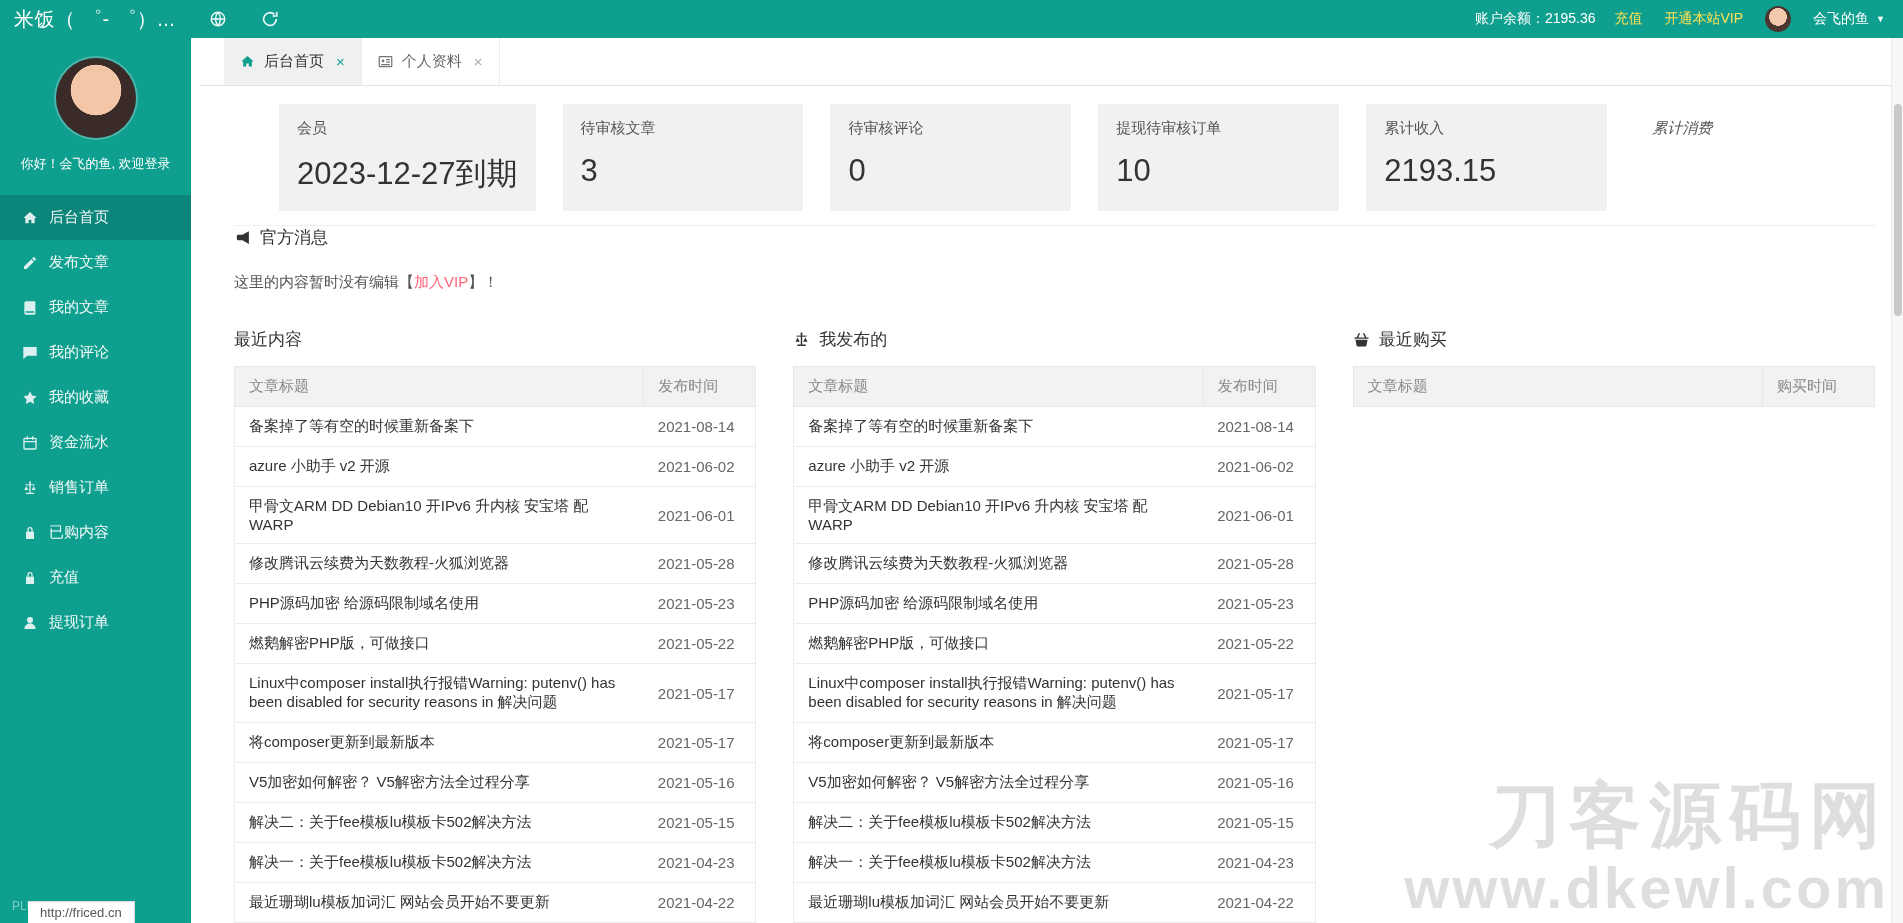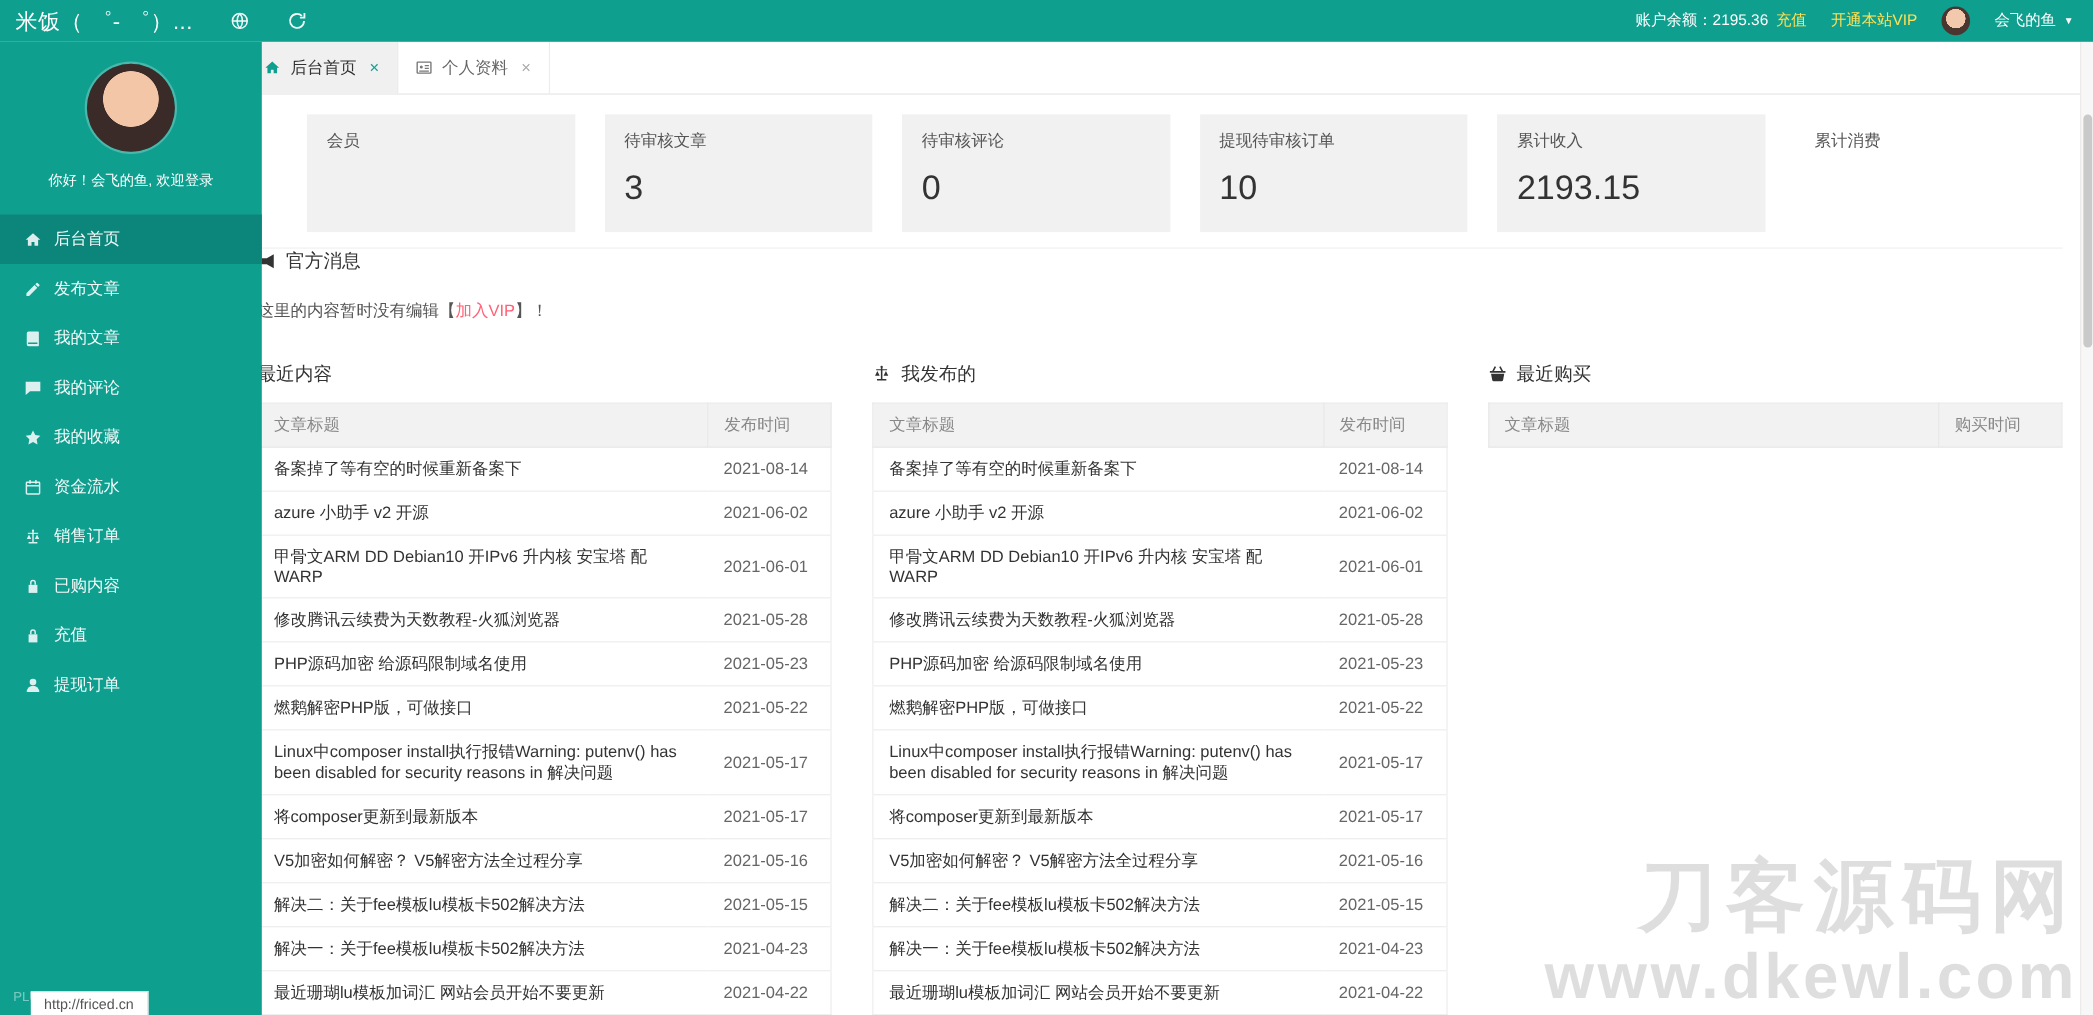--- a/index.html
+++ b/index.html
@@ -9,29 +9,29 @@
 
   
   .topbar{position:absolute;top:0;left:0;right:0;height:38px;background:var(--primary);
     color:#fff;display:flex;align-items:center;justify-content:space-between;
     padding:0 18px 0 14px;z-index:40;}
   .tb-left{display:flex;align-items:center;gap:34px;}
   .brand{font-size:20px;letter-spacing:.5px;}
   .tb-icon{width:18px;height:18px;cursor:pointer;opacity:.95;}
   .tb-icon svg{width:18px;height:18px;display:block;}
   .tb-right{display:flex;align-items:center;gap:22px;font-size:14px;}
-  .balance{display:flex;align-items:center;gap:7px;justify-content:space-between;}
+  .balance{display:flex;align-items:center;gap:19px;justify-content:space-between;}
   .yellow{color:var(--yellow);text-decoration:none;cursor:pointer;}
   .tb-avatar{width:26px;height:26px;border-radius:50%;cursor:pointer;
     background:radial-gradient(circle at 50% 42%,#f3c9ad 0 44%,#4a3530 45% 100%);}
   .tb-user{display:flex;align-items:center;gap:7px;cursor:pointer;}
   .caret{font-size:9px;line-height:1;}
 
   
-  .sidebar{position:absolute;top:38px;left:0;bottom:0;width:238px;background:var(--primary);
+  .sidebar{position:absolute;top:38px;left:0;bottom:0;width:191px;background:var(--primary);
     color:#fff;z-index:30;}
   .profile{text-align:center;padding-top:20px;}
   .avatar{width:80px;height:80px;border-radius:50%;margin:0 auto;
     background:radial-gradient(circle at 50% 40%,#f2c6a7 0 40%,#3a2b28 41% 100%);
     box-shadow:0 0 0 2px rgba(255,255,255,.25);}
   .welcome{margin-top:17px;font-size:13px;white-space:nowrap;}
   .menu{margin-top:22px;}
   .side-item{display:flex;align-items:center;gap:11px;height:45px;padding-left:22px;
     font-size:15px;color:rgba(255,255,255,.95);cursor:pointer;}
   .side-item.active{background:var(--primary-dark);}
@@ -49,21 +49,21 @@
   .tab .icon{font-size:15px;color:#777;}
   .tab.active{background:#f0f0f0;color:#333;}
   .tab.active .icon{color:var(--primary);}
   .tab .close{font-size:15px;color:#aaa;margin-left:3px;line-height:1;}
   .tab.active .close{color:var(--primary);}
 
   .content{padding:18px 16px 0 34px;height:calc(100% - 48px);overflow:hidden;}
 
   .stats{display:flex;gap:27px;margin-left:45px;}
   .stat{flex:1;background:#f1f1f1;height:107px;padding:15px 18px;}
-  .stat.empty{background:transparent;}
+  .stat.empty{background:transparent;font-style:italic;}
   .stat-title{font-size:15px;color:#555;}
   .stat-value{font-size:31px;color:#333;margin-top:15px;white-space:nowrap;}
 
   .official{margin-top:14px;border-top:1px solid #efefef;}
   .sec-title{display:flex;align-items:center;gap:9px;font-size:17px;color:#333;}
   .sec-title .icon{font-size:17px;color:#333;}
   .official-msg{margin-top:24px;font-size:15px;color:#555;}
   .pink{color:var(--pink);text-decoration:none;cursor:pointer;}
 
   .panels{display:flex;gap:37px;margin-top:36px;}
@@ -241,20 +241,21 @@
           </svg>
         </span>
         <span>个人资料</span>
         <span class="close">×</span>
       </div>
     </div>
   <div class="content">
     <div class="stats" id="stats">
         <div class="stat">
           <div class="stat-title">会员</div>
+          <div class="stat-value">2023-12-27到期</div>
         </div>
         <div class="stat">
           <div class="stat-title">待审核文章</div>
           <div class="stat-value">3</div>
         </div>
         <div class="stat">
           <div class="stat-title">待审核评论</div>
           <div class="stat-value">0</div>
         </div>
         <div class="stat">

